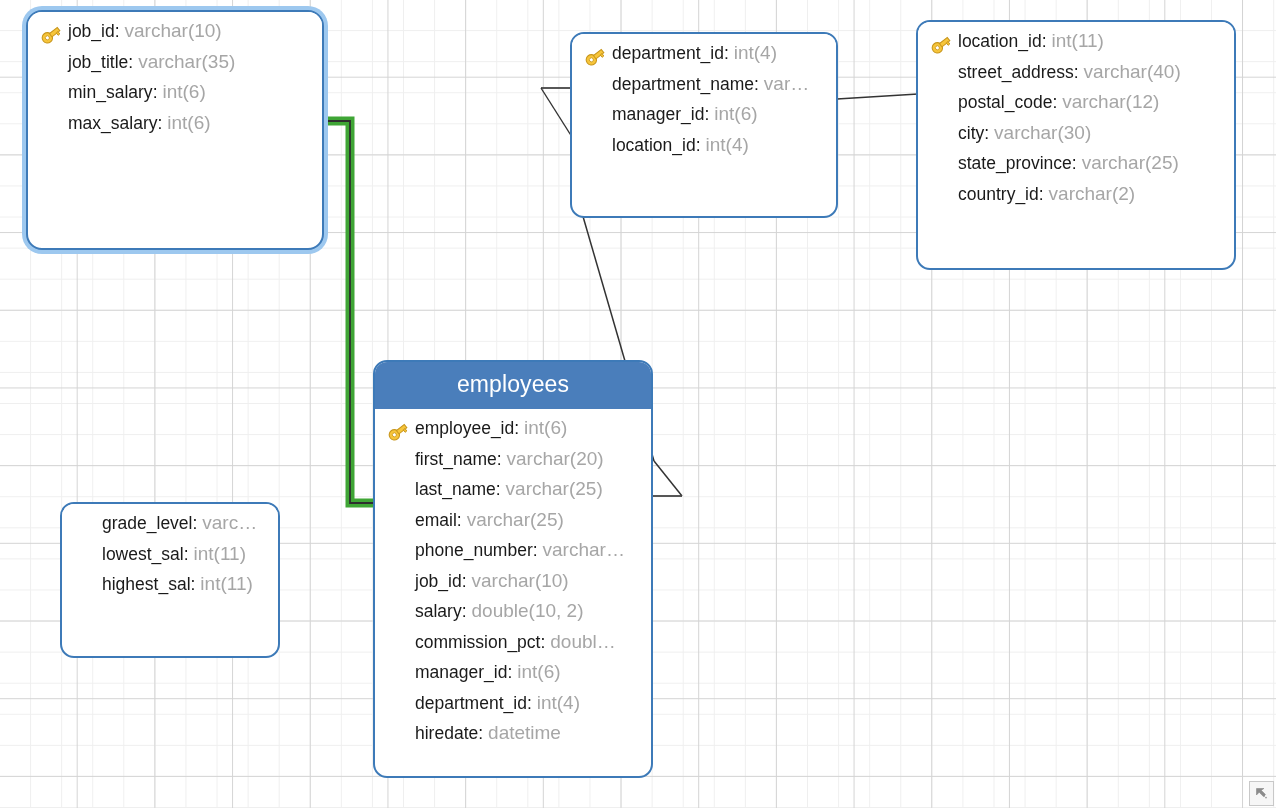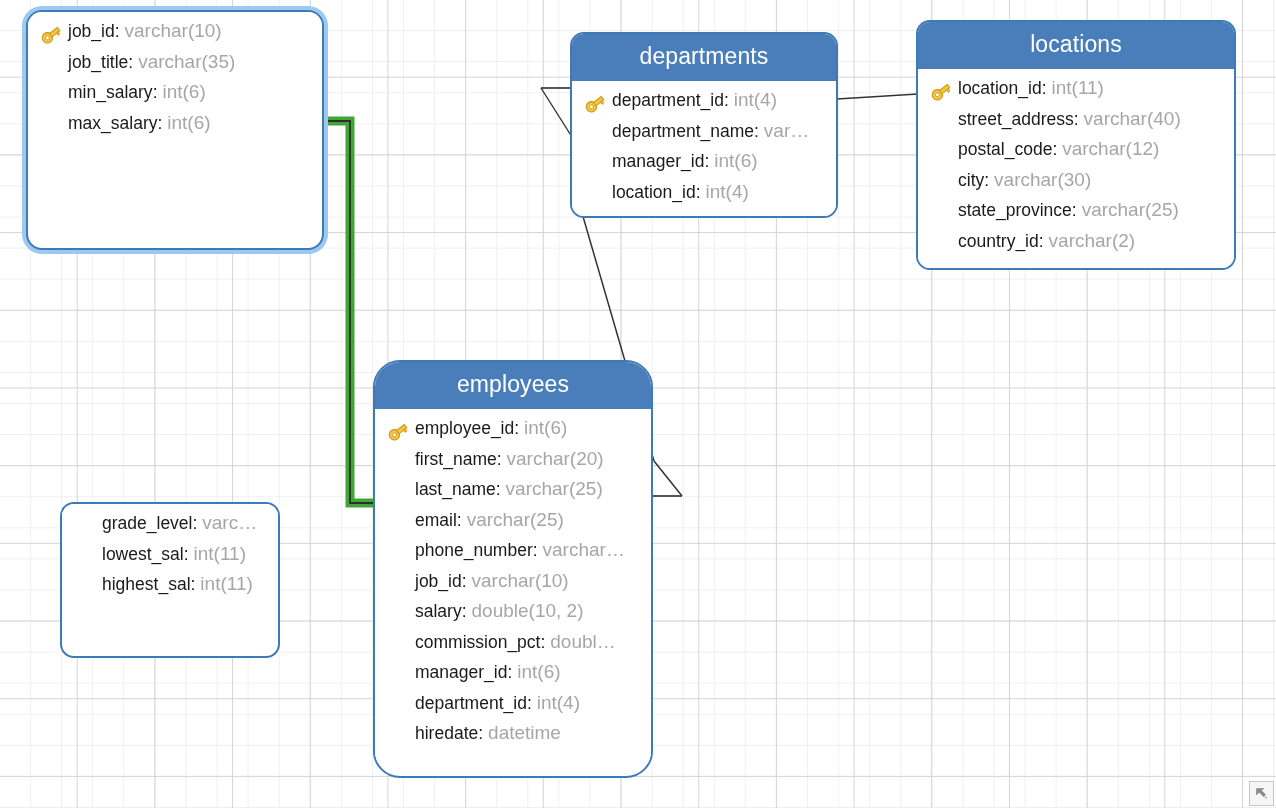--- a/index.html
+++ b/index.html
@@ -184,21 +184,20 @@
         <span class="key-slot"></span>
         <span class="field-name">max_salary</span>
           <span class="field-name">:</span>
         <span class="field-type">int(6)</span>
       </div>
 
     </div>
   </div>
 
   <div class="table-box" style="left:570px; top:32px; width:268px; height:186px;">
-    <div class="table-header">departments</div>
     <div class="field-list">
 
       <div class="field-row">
         <span class="key-slot">
           <svg class="key-icon" width="22" height="18" viewBox="0 0 22 18">
             <g transform="rotate(-38 11 9)">
               <circle cx="6.4" cy="9" r="5.2" fill="#f7c53a" stroke="#c8961c" stroke-width="1.1"></circle>
               <circle cx="6.4" cy="9" r="2.0" fill="#ffffff" stroke="#c8961c" stroke-width="0.8"></circle>
               <rect x="10.6" y="6.9" width="10" height="4.2" fill="#f7c53a" stroke="#c8961c" stroke-width="1"></rect>
               <rect x="16.4" y="10.6" width="2.2" height="3.0" fill="#f7c53a" stroke="#c8961c" stroke-width="0.9"></rect>
@@ -228,21 +227,20 @@
         <span class="key-slot"></span>
         <span class="field-name">location_id</span>
           <span class="field-name">:</span>
         <span class="field-type">int(4)</span>
       </div>
 
     </div>
   </div>
 
   <div class="table-box" style="left:916px; top:20px; width:320px; height:250px;">
-    <div class="table-header">locations</div>
     <div class="field-list">
 
       <div class="field-row">
         <span class="key-slot">
           <svg class="key-icon" width="22" height="18" viewBox="0 0 22 18">
             <g transform="rotate(-38 11 9)">
               <circle cx="6.4" cy="9" r="5.2" fill="#f7c53a" stroke="#c8961c" stroke-width="1.1"></circle>
               <circle cx="6.4" cy="9" r="2.0" fill="#ffffff" stroke="#c8961c" stroke-width="0.8"></circle>
               <rect x="10.6" y="6.9" width="10" height="4.2" fill="#f7c53a" stroke="#c8961c" stroke-width="1"></rect>
               <rect x="16.4" y="10.6" width="2.2" height="3.0" fill="#f7c53a" stroke="#c8961c" stroke-width="0.9"></rect>
@@ -285,21 +283,21 @@
       <div class="field-row">
         <span class="key-slot"></span>
         <span class="field-name">country_id</span>
           <span class="field-name">:</span>
         <span class="field-type">varchar(2)</span>
       </div>
 
     </div>
   </div>
 
-  <div class="table-box" style="left:373px; top:360px; width:280px; height:418px;border-radius:27px;">
+  <div class="table-box" style="left:373px; top:360px; width:280px; height:418px;">
     <div class="table-header">employees</div>
     <div class="field-list">
 
       <div class="field-row">
         <span class="key-slot">
           <svg class="key-icon" width="22" height="18" viewBox="0 0 22 18">
             <g transform="rotate(-38 11 9)">
               <circle cx="6.4" cy="9" r="5.2" fill="#f7c53a" stroke="#c8961c" stroke-width="1.1"></circle>
               <circle cx="6.4" cy="9" r="2.0" fill="#ffffff" stroke="#c8961c" stroke-width="0.8"></circle>
               <rect x="10.6" y="6.9" width="10" height="4.2" fill="#f7c53a" stroke="#c8961c" stroke-width="1"></rect>

